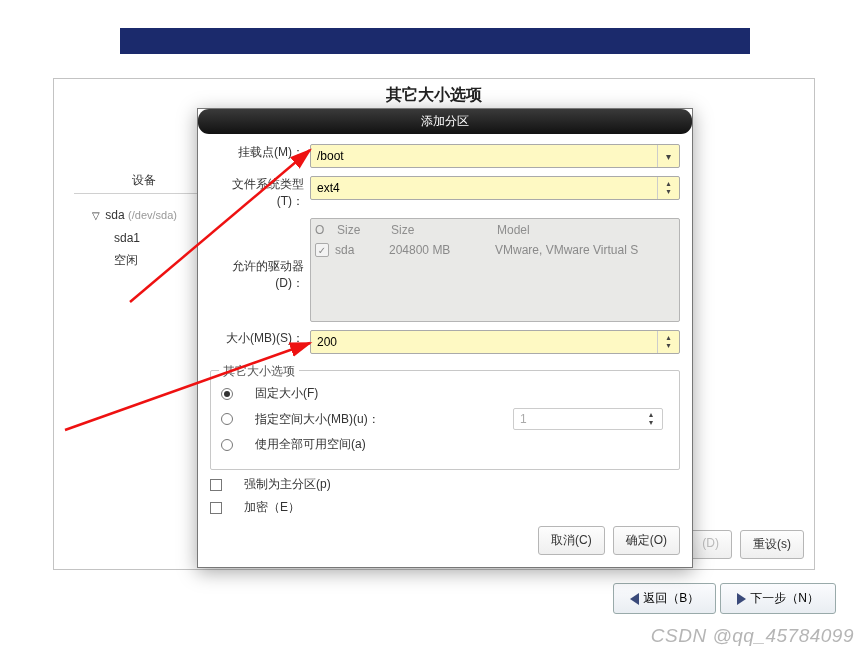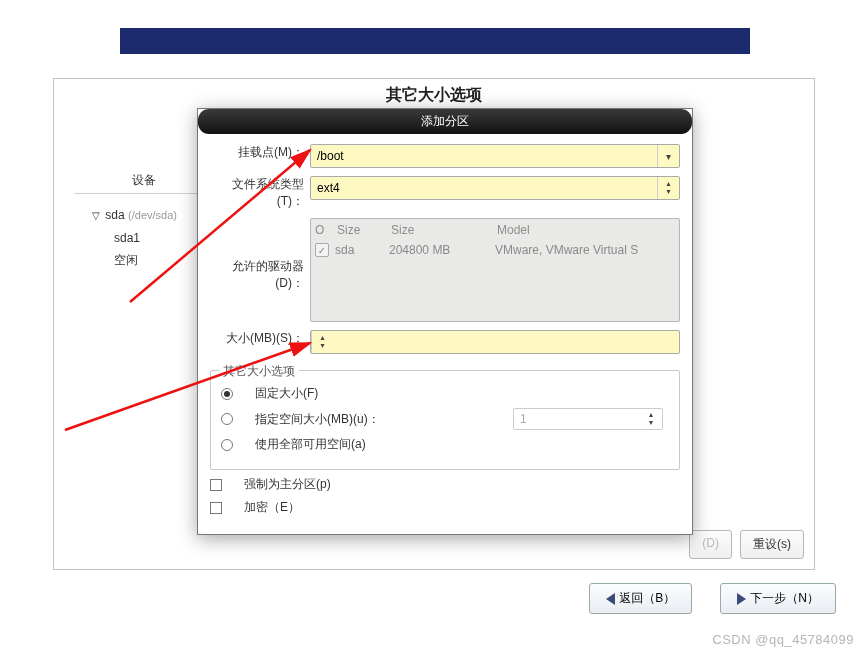--- a/index.html
+++ b/index.html
@@ -7,21 +7,21 @@
   .blue-bar { position:absolute; left:120px; top:28px; width:630px; height:26px; background:#1b2a6c; }
   .outer-panel { position:absolute; left:53px; top:78px; width:762px; height:492px; border:1px solid #c3c3c3; background:#fff; }
   .header-text { position:absolute; left:0; right:0; top:6px; text-align:center; font-size:16px; color:#222; font-weight:600;}
   .device-col-header { position:absolute; left:20px; top:93px; width:140px; text-align:center; font-size:12px; color:#333; border-bottom:1px solid #d0d0d0; padding-bottom:4px;}
   .tree { position:absolute; left:20px; top:125px; font-size:12px; color:#333; line-height:22px; }
   .tree .tri { display:inline-block; width:10px; font-size:10px; color:#333;}
   .tree .devpath { color:#999; font-size:11px; }
   .bottom-btns { position:absolute; right:10px; bottom:10px; display:flex; gap:8px;}
   .btn { border:1px solid #b6b6b6; background:linear-gradient(#fdfdfd,#efefef); border-radius:3px; padding:5px 12px; font-size:12px; color:#333; cursor:pointer;}
   .btn.disabled { color:#bbb; }
-  .nav-btns { position:absolute; right:32px; bottom:37px; display:flex; gap:28px;}
+  .nav-btns { position:absolute; right:32px; bottom:37px; display:flex; gap:4px;}
   .nav-btn { border:1px solid #9aa; background:linear-gradient(#fbfcfe,#e9edf2); border-radius:3px; padding:6px 16px; font-size:12px; display:flex; align-items:center; gap:4px;}
   .arrow-left { width:0;height:0;border-top:6px solid transparent;border-bottom:6px solid transparent;border-right:9px solid #3a4a7a;}
   .arrow-right { width:0;height:0;border-top:6px solid transparent;border-bottom:6px solid transparent;border-left:9px solid #3a4a7a;}
 
   
   .dialog { position:absolute; left:197px; top:108px; width:496px; background:#fff; border:1px solid #777; box-shadow:0 4px 18px rgba(0,0,0,.35);}
   .dialog-title { background:linear-gradient(#3a3a3a,#111); color:#fff; text-align:center; font-size:12px; padding:4px 0;border-radius:11px;}
   .dlg-body { padding:10px 12px 12px 12px;}
   .frow { display:flex; align-items:flex-start; margin-bottom:8px; }
   .flabel { width:100px; text-align:right; font-size:12px; color:#333; padding-right:6px;}
@@ -44,21 +44,21 @@
   .fieldset .legend { position:absolute; top:-8px; left:8px; background:#fff; padding:0 4px; font-size:12px; color:#555;}
   .radio-row, .check-row { display:flex; align-items:center; gap:22px; font-size:12px; color:#333; margin:6px 0;}
   .radio { width:12px; height:12px; border:1px solid #777; border-radius:50%; display:inline-flex; align-items:center; justify-content:center;}
   .radio.checked::after { content:""; width:6px; height:6px; background:#333; border-radius:50%;}
   .checkbox { width:12px; height:12px; border:1px solid #777; background:#fff;}
   .num-small { width:150px; height:22px; border:1px solid #ccc; border-radius:2px; display:flex; align-items:center; font-size:12px; color:#aaa; margin-left:auto;}
   .num-small span:first-child{flex:1; padding:0 6px;}
   .dlg-footer { display:flex; justify-content:flex-end; gap:8px; margin-top:10px;}
 
   svg.arrows { position:absolute; left:0; top:0; pointer-events:none; }
-  .watermark { position:absolute; right:14px; bottom:4px; font-size:13px; color:rgba(120,120,120,.55); letter-spacing:.5px;}
+  .watermark { position:absolute; right:14px; bottom:4px; font-size:19px; color:rgba(120,120,120,.55); font-style:italic; letter-spacing:.5px;}
 </style>
 </head>
 <body>
 
 <div class="blue-bar"></div>
 
 <div class="outer-panel">
   <div class="header-text">其它大小选项</div>
 
   <div class="device-col-header">设备</div>
@@ -123,20 +123,21 @@
           <div class="cb"></div>
           <div>sda</div>
           <div>204800 MB</div>
           <div>VMware, VMware Virtual S</div>
         </div>
       </div>
     </div>
     <div class="frow" style="margin-top:4px">
       <div class="flabel">大小(MB)(S)：</div>
       <div class="combo">
+        <input value="200" style="">
         <div class="spin-arrows">
             <span>▴</span>
             <span>▾</span>
           </div>
       </div>
     </div>
 
     <div class="fieldset">
       <span class="legend">其它大小选项</span>
       <div class="radio-row">
@@ -162,20 +163,24 @@
 
     <div class="check-row" style="">
       <span class="checkbox"></span>
       <span>强制为主分区(p)</span>
     </div>
     <div class="check-row">
       <span class="checkbox"></span>
       <span>加密（E）</span>
     </div>
 
+    <div class="dlg-footer">
+      <div class="btn">取消(C)</div>
+      <div class="btn">确定(O)</div>
+    </div>
   </div>
 </div>
 
 <svg class="arrows" width="868" height="651">
   <defs>
     <marker id="ah" markerWidth="10" markerHeight="10" refX="8" refY="3" orient="auto">
       <path d="M0,0 L9,3 L0,6 Z" fill="#e11"></path>
     </marker>
   </defs>
   <line x1="130" y1="302" x2="310" y2="150" stroke="#e11" stroke-width="2.5" marker-end="url(#ah)"></line>

